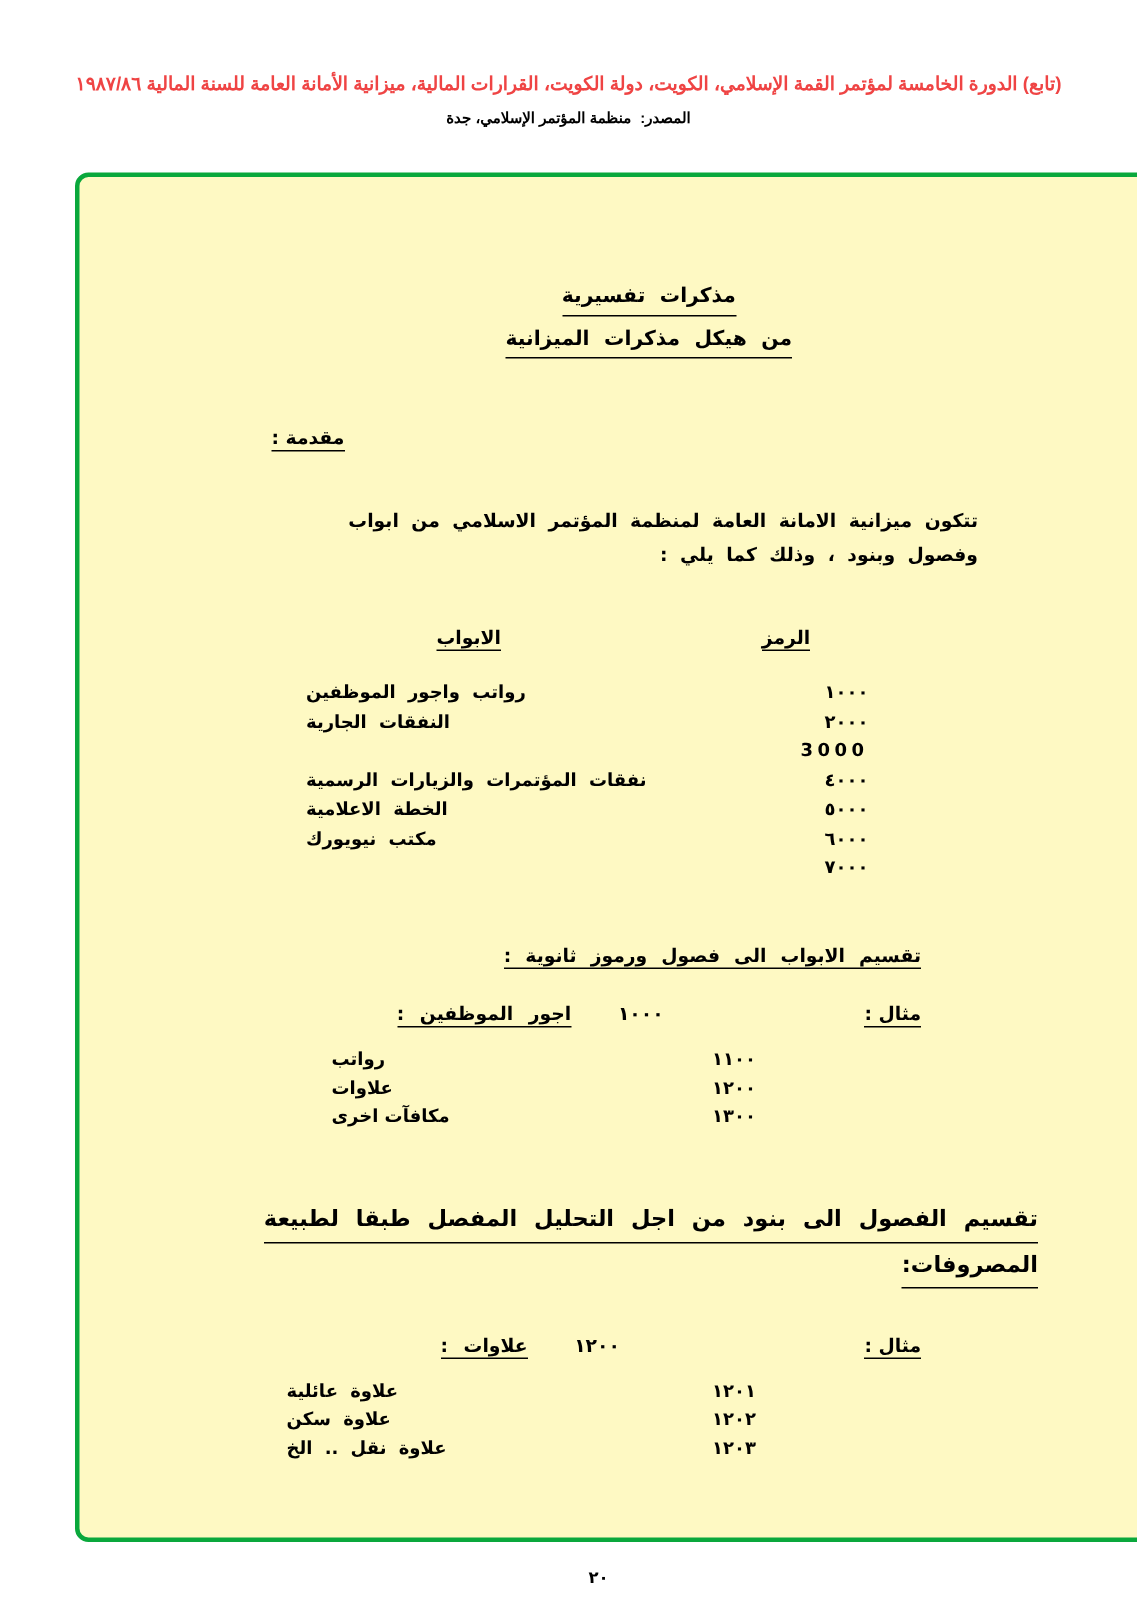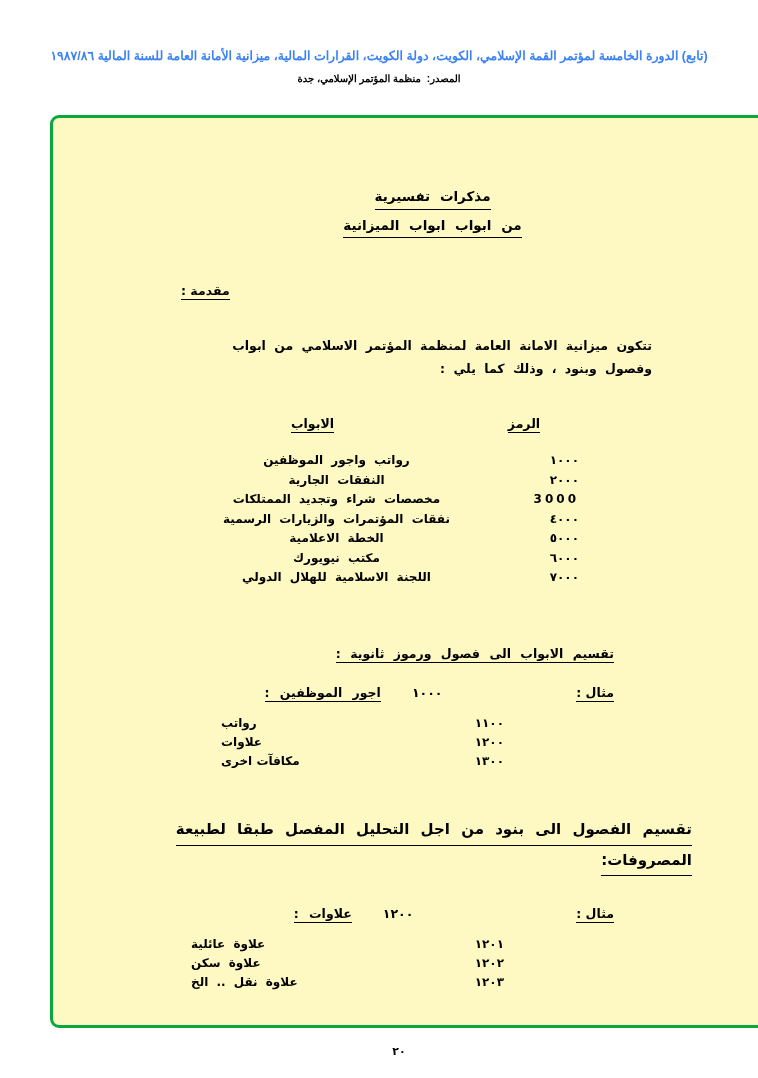--- a/index.html
+++ b/index.html
@@ -28,21 +28,21 @@
     left: 0;
     right: 0;
     text-align: center;
     direction: rtl;
   }
   .header-line1 {
     font-family: "Liberation Sans", sans-serif;
     font-size: 12.5px;
     font-weight: bold;
     letter-spacing: 0px;
-    color: #3b82f6;
+    color: #ef4444;
     line-height: 1.3;
   }
   .header-line2 {
     margin-top: 9px;
     font-family: "Liberation Sans", sans-serif;
     font-size: 10px;
     font-weight: bold;
     color: #000;
   }
   .header-line2 .src-label { margin-left: 6px; }
@@ -159,39 +159,38 @@
     display: flex;
     flex-direction: row;
   }
   .tbl-rows .col-code {
     width: 110px;
     text-align: right;
     letter-spacing: 3px;
   }
   .tbl-rows .col-name {
     flex: 1;
-    text-align: center;
+    text-align: left;
     padding-left: 8px;
     word-spacing: 4px;
   }
 
   
   .sec2-title {
     margin-top: 40px;
     padding-right: 120px;
     font-size: 12.5px;
     font-weight: bold;
     letter-spacing: 2.6px;
     word-spacing: 5px;
   }
   .sec2-title span {
     display: inline-block;
     border-bottom: 1.2px solid #000;
     padding-bottom: 1px;
-    margin-top: 18px;
   }
 
   .example-row {
     margin-top: 22px;
     display: flex;
     flex-direction: row;
     padding-right: 120px;
     padding-left: 100px;
     font-size: 12.5px;
     font-weight: bold;
@@ -282,21 +281,21 @@
       <span class="src-label">المصدر:</span><span>منظمة المؤتمر الإسلامي، جدة</span>
     </div>
   </div>
 
   <div class="frame">
     <div class="content">
 
       <div class="title-block">
         <div class="title-1 tw">مذكرات تفسيرية</div>
         <br>
-        <div class="title-2 tw">من ابواب ابواب الميزانية</div>
+        <div class="title-2 tw">من هيكل مذكرات الميزانية</div>
       </div>
 
       <div class="sec-muqaddima">
         <span>مقدمة :</span>
       </div>
 
       <div class="para">
         <span class="l1">تتكون ميزانية الامانة العامة لمنظمة المؤتمر الاسلامي من ابواب</span>
         <span class="l2">وفصول وبنود ، وذلك كما يلي :</span>
       </div>
@@ -314,37 +313,35 @@
         <div class="row">
           <div class="col-code">١٠٠٠</div>
           <div class="col-name">رواتب واجور الموظفين</div>
         </div>
         <div class="row">
           <div class="col-code">٢٠٠٠</div>
           <div class="col-name">النفقات الجارية</div>
         </div>
         <div class="row">
           <div class="col-code">3000</div>
-          <div class="col-name">مخصصات شراء وتجديد الممتلكات</div>
         </div>
         <div class="row">
           <div class="col-code">٤٠٠٠</div>
           <div class="col-name">نفقات المؤتمرات والزيارات الرسمية</div>
         </div>
         <div class="row">
           <div class="col-code">٥٠٠٠</div>
           <div class="col-name">الخطة الاعلامية</div>
         </div>
         <div class="row">
           <div class="col-code">٦٠٠٠</div>
           <div class="col-name">مكتب نيويورك</div>
         </div>
         <div class="row">
           <div class="col-code">٧٠٠٠</div>
-          <div class="col-name">اللجنة الاسلامية للهلال الدولي</div>
         </div>
       </div>
 
       <div class="sec2-title">
         <span>تقسيم الابواب الى فصول ورموز ثانوية :</span>
       </div>
 
       <div class="example-row">
         <div class="lbl">
           <span>مثال :</span>

